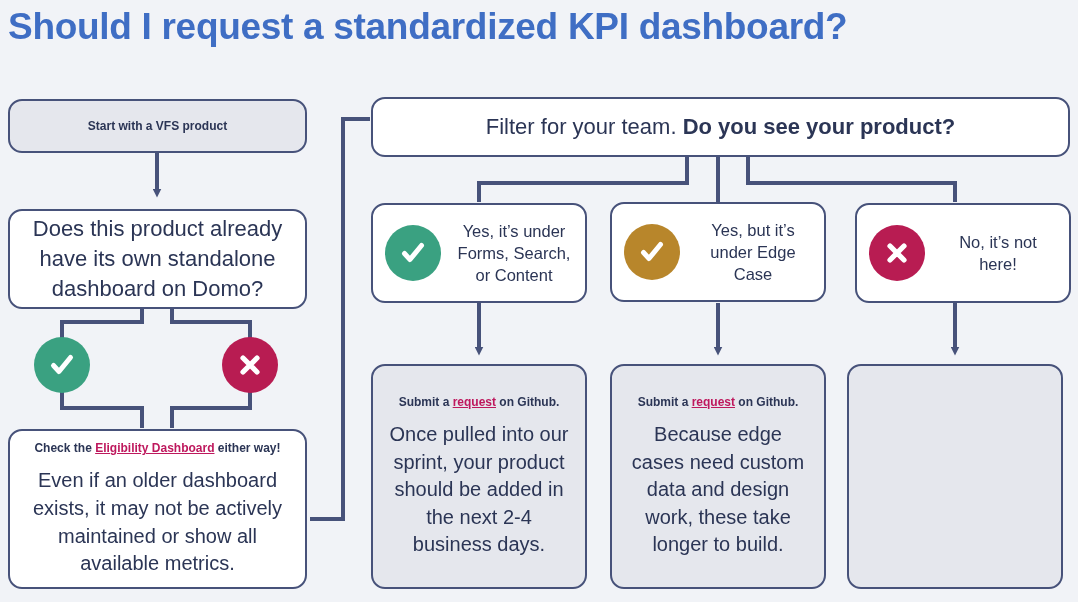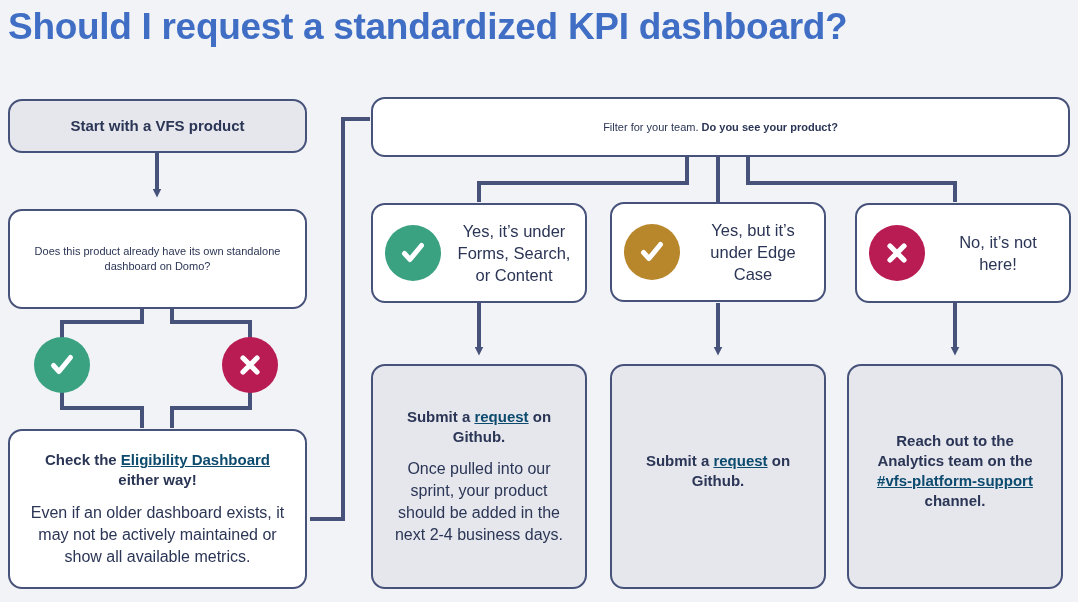--- a/index.html
+++ b/index.html
@@ -53,36 +53,36 @@
     display: flex;
     align-items: center;
     justify-content: center;
     text-align: center;
   }
   .node.shaded { background: #e5e7ed; }
   .node .inner { padding: 6px 14px; width: 100%; }
 
   .t-bold {
     font-weight: bold;
-    font-size: 15px;
+    font-size: 12px;
     line-height: 1.35;
   }
   .t-reg {
-    font-size: 11px;
+    font-size: 22px;
     line-height: 1.36;
     font-weight: normal;
   }
   .t-small {
-    font-size: 16px;
+    font-size: 20px;
     line-height: 1.38;
   }
   .gap { height: 11px; }
 
   a.link, .link {
-    color: #0c4a6e;
+    color: #be185d;
   }
 
   
   .node.answer .inner {
     display: flex;
     flex-direction: row;
     align-items: center;
     justify-content: flex-start;
     gap: 14px;
     padding: 6px 12px;
@@ -236,25 +236,23 @@
       <div class="t-small">Once pulled into our sprint, your product should be added in the next 2-4 business days.</div>
     </div>
   </div>
 
   <div class="node shaded" style="left:610px; top:364px; width:216px; height:225px;">
     <div class="inner">
       <div class="t-bold">
         <span>Submit a </span><a class="link" href="#">request</a><span> on Github.</span>
       </div>
       <div class="gap"></div>
+      <div class="t-small">Because edge cases need custom data and design work, these take longer to build.</div>
     </div>
   </div>
 
   <div class="node shaded" style="left:847px; top:364px; width:216px; height:225px;">
     <div class="inner">
-      <div class="t-bold">
-        <span>Reach out to the Analytics team on the </span><a class="link" href="#">#vfs-platform-support</a><span> channel.</span>
-      </div>
       <div class="gap"></div>
     </div>
   </div>
 
 </div>
 
 </body></html>

